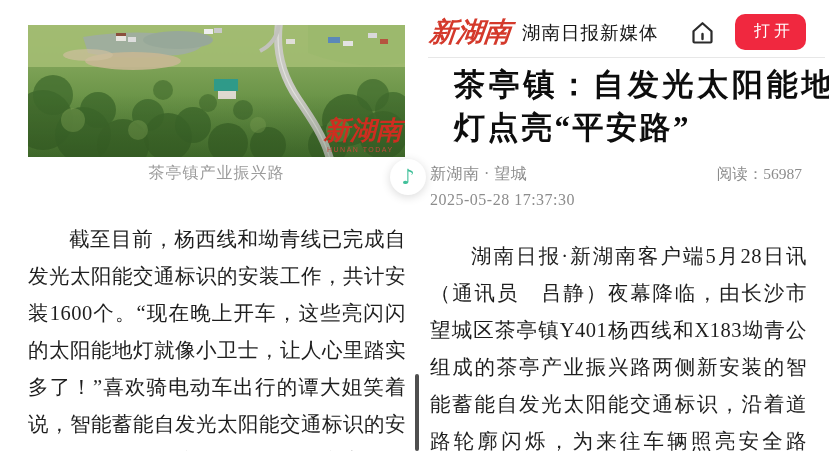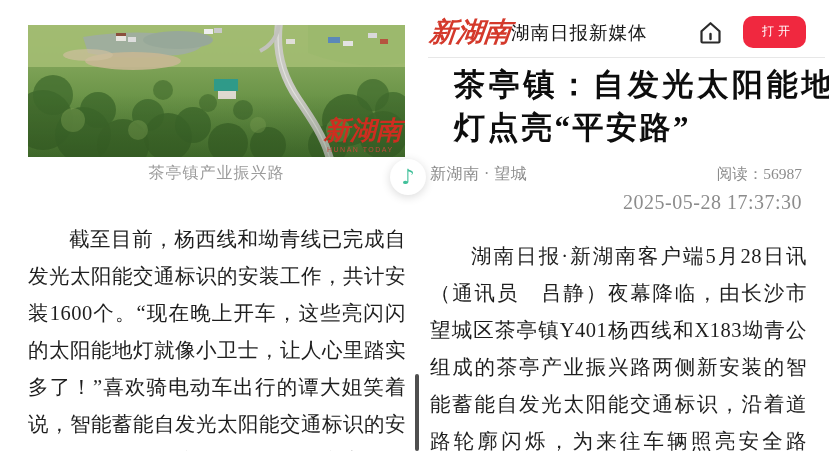--- a/index.html
+++ b/index.html
@@ -32,46 +32,46 @@
     position:absolute; left:430px; top:10px; width:376px; height:44px;
     display:flex; align-items:center;
   }
   .logo-cn {
     font-size:27px; font-weight:bold; font-style:italic;
     color:#d4392b; transform:skewX(-6deg);
     font-family:"Liberation Serif","DejaVu Serif",serif;
     white-space:nowrap; cursor:pointer;
   }
   .brand-cn {
-    font-size:18.5px; color:#161616; letter-spacing:1px; white-space:nowrap;
+    margin-left:11px; font-size:18.5px; color:#161616; letter-spacing:1px; white-space:nowrap;
   }
   .banner-spacer { flex:1; }
   .home-btn { width:28px; height:28px; cursor:pointer; display:flex; align-items:center; justify-content:center; }
   .open-btn {
     margin-left:19px;
     background:#f0283f; color:#ffffff;
     font-family:"Liberation Sans","DejaVu Sans",sans-serif;
-    font-size:12px; letter-spacing:4px; text-indent:4px;
+    font-size:16px; letter-spacing:4px; text-indent:4px;
     padding:7px 12px 8px 15px; border:none; border-radius:10px; cursor:pointer;
   }
   .banner-divider {
     position:absolute; left:428px; top:57px; width:397px; height:1px; background:#e7e7e7;
   }
 
   
   .headline {
     position:absolute; left:454px; top:63px; width:381px;
     font-size:31px; font-weight:700; line-height:43px; letter-spacing:2.5px;
     color:#0d0d0d; text-align:justify;
   }
   .meta-block { position:absolute; left:430px; top:164px; width:372px; }
   .meta-row { display:flex; justify-content:space-between; align-items:baseline; }
   .meta-source { font-size:16px; color:#8c8c8c; letter-spacing:0.5px; }
   .meta-reads  { font-size:15.5px; color:#8c8c8c; }
-  .meta-date   { margin-top:6px; font-size:20px; color:#8c8c8c; letter-spacing:0.5px;text-align:right; }
+  .meta-date   { margin-top:6px; font-size:16px; color:#8c8c8c; letter-spacing:0.5px; }
 
   
   .audio-fab {
     position:absolute; left:390px; top:159px; width:36px; height:36px;
     background:#ffffff; border-radius:50%;
     box-shadow:0 2px 10px rgba(0,0,0,0.15);
     display:flex; align-items:center; justify-content:center;
     cursor:pointer;
     font-family:"DejaVu Sans",sans-serif;
     font-size:21px; font-weight:700; color:#40c09a;

